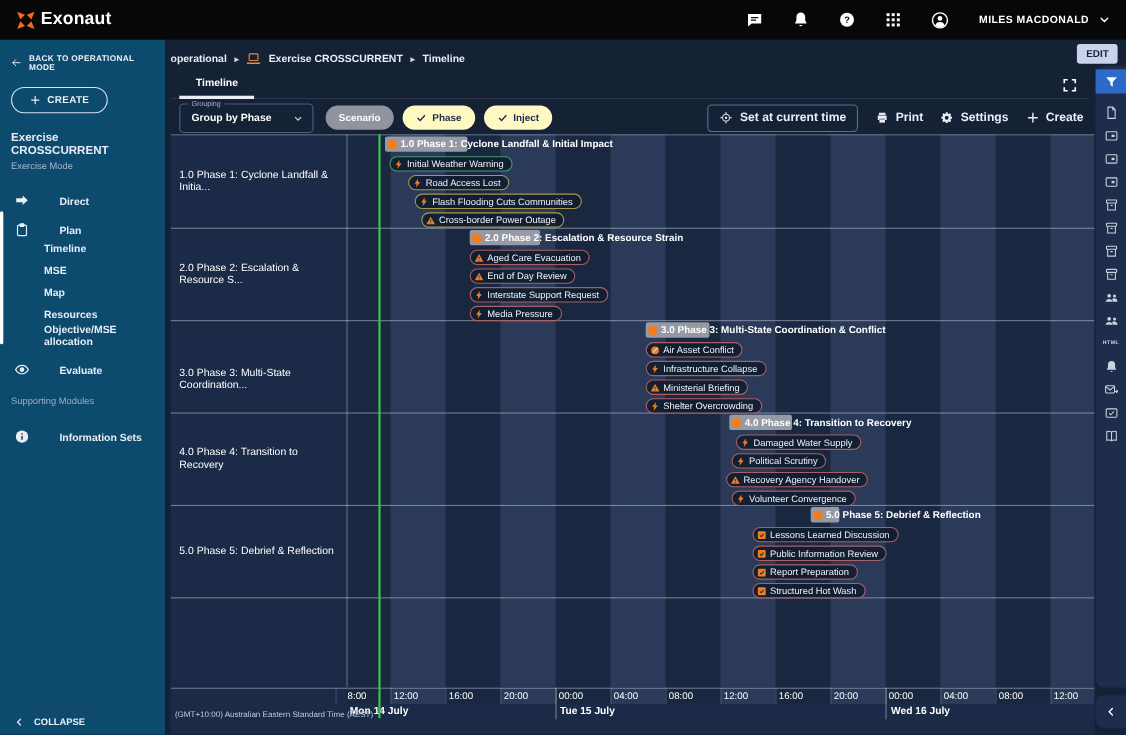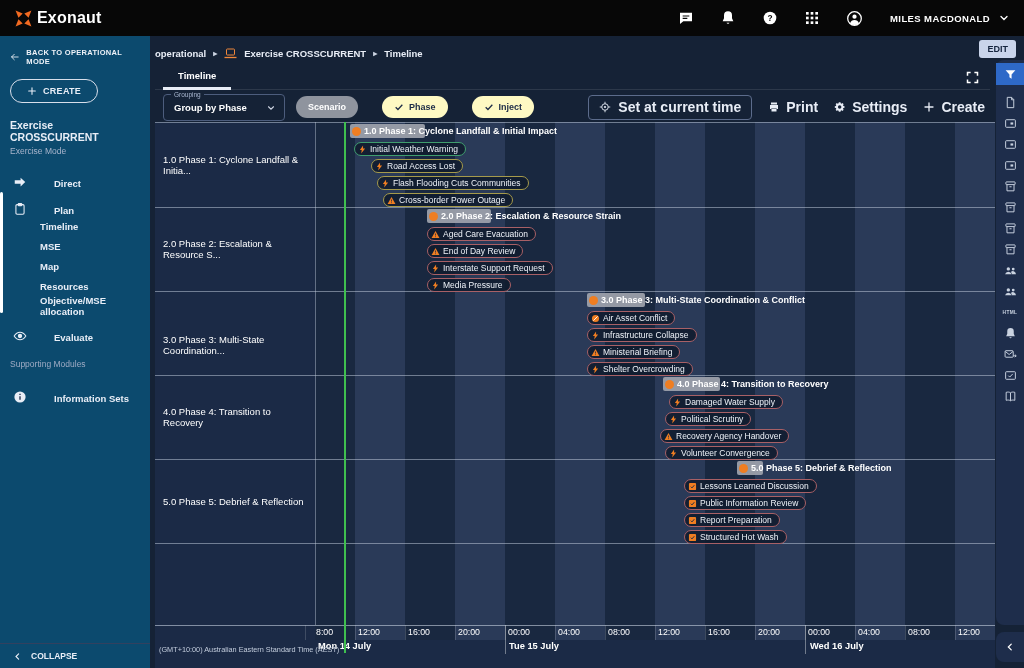--- a/index.html
+++ b/index.html
@@ -74,27 +74,27 @@
                   border-bottom:3px solid #e8edf6; cursor:pointer; }
   #fullscreen { position:absolute; left:810px; top:6px; width:15px; height:15px; color:#fff; cursor:pointer; }
 
   #toolbar { position:absolute; left:8px; top:56px; right:39px; height:30px; display:flex; align-items:center; }
   #grouping { position:relative; width:122px; height:27px; border:1px solid #4d5d7d; border-radius:4px;
               margin-left:5px; cursor:pointer; }
   #grouping .flabel { position:absolute; left:7px; top:-4px; font-size:6.5px; color:#a9b7d0;
                       background:#152236; padding:0 3px; }
   #grouping .gvalue { position:absolute; left:10px; top:7px; font-size:9.5px; font-weight:bold; color:#fff; }
   #grouping .caret { position:absolute; right:8px; top:8px; width:10px; height:10px; color:#cfd6e4; }
-  .chips { display:flex; gap:24px; margin-left:11px;justify-content:center; }
+  .chips { display:flex; gap:8px; margin-left:11px;justify-content:center; }
   .chip { height:22px; border-radius:13px; padding:0 12px; display:flex; align-items:center; gap:5px;
           font-size:9px; font-weight:bold; cursor:pointer; }
   .chip.solid { background:#8f949e; color:#fff; }
   .chip.light { background:#fef9c3; color:#1c2b47; }
   .chip .ic { width:10px; height:10px; color:#1c2b47; }
-  .tb-right { margin-left:auto; display:flex; align-items:center; gap:16px; font-size:14px; font-weight:bold;
+  .tb-right { margin-left:auto; display:flex; align-items:center; gap:16px; font-size:11px; font-weight:bold;
               color:#e8edf6; }
   .set-btn { display:flex; align-items:center; gap:7px; border:1px solid #5c6c8c; border-radius:4px;
              height:25px; padding:0 10px; cursor:pointer; }
   .set-btn .ic { width:12px; height:12px; }
   .tb-act { display:flex; align-items:center; gap:6px; cursor:pointer; }
   .tb-act .ic { width:12px; height:12px; }
 
   
   #chart { position:absolute; left:5px; top:86px; width:840px; height:503px; overflow:hidden; }
   #axis  { position:absolute; left:5px; top:589px; width:840px; height:43px; background:#1b2a46; overflow:hidden; }

